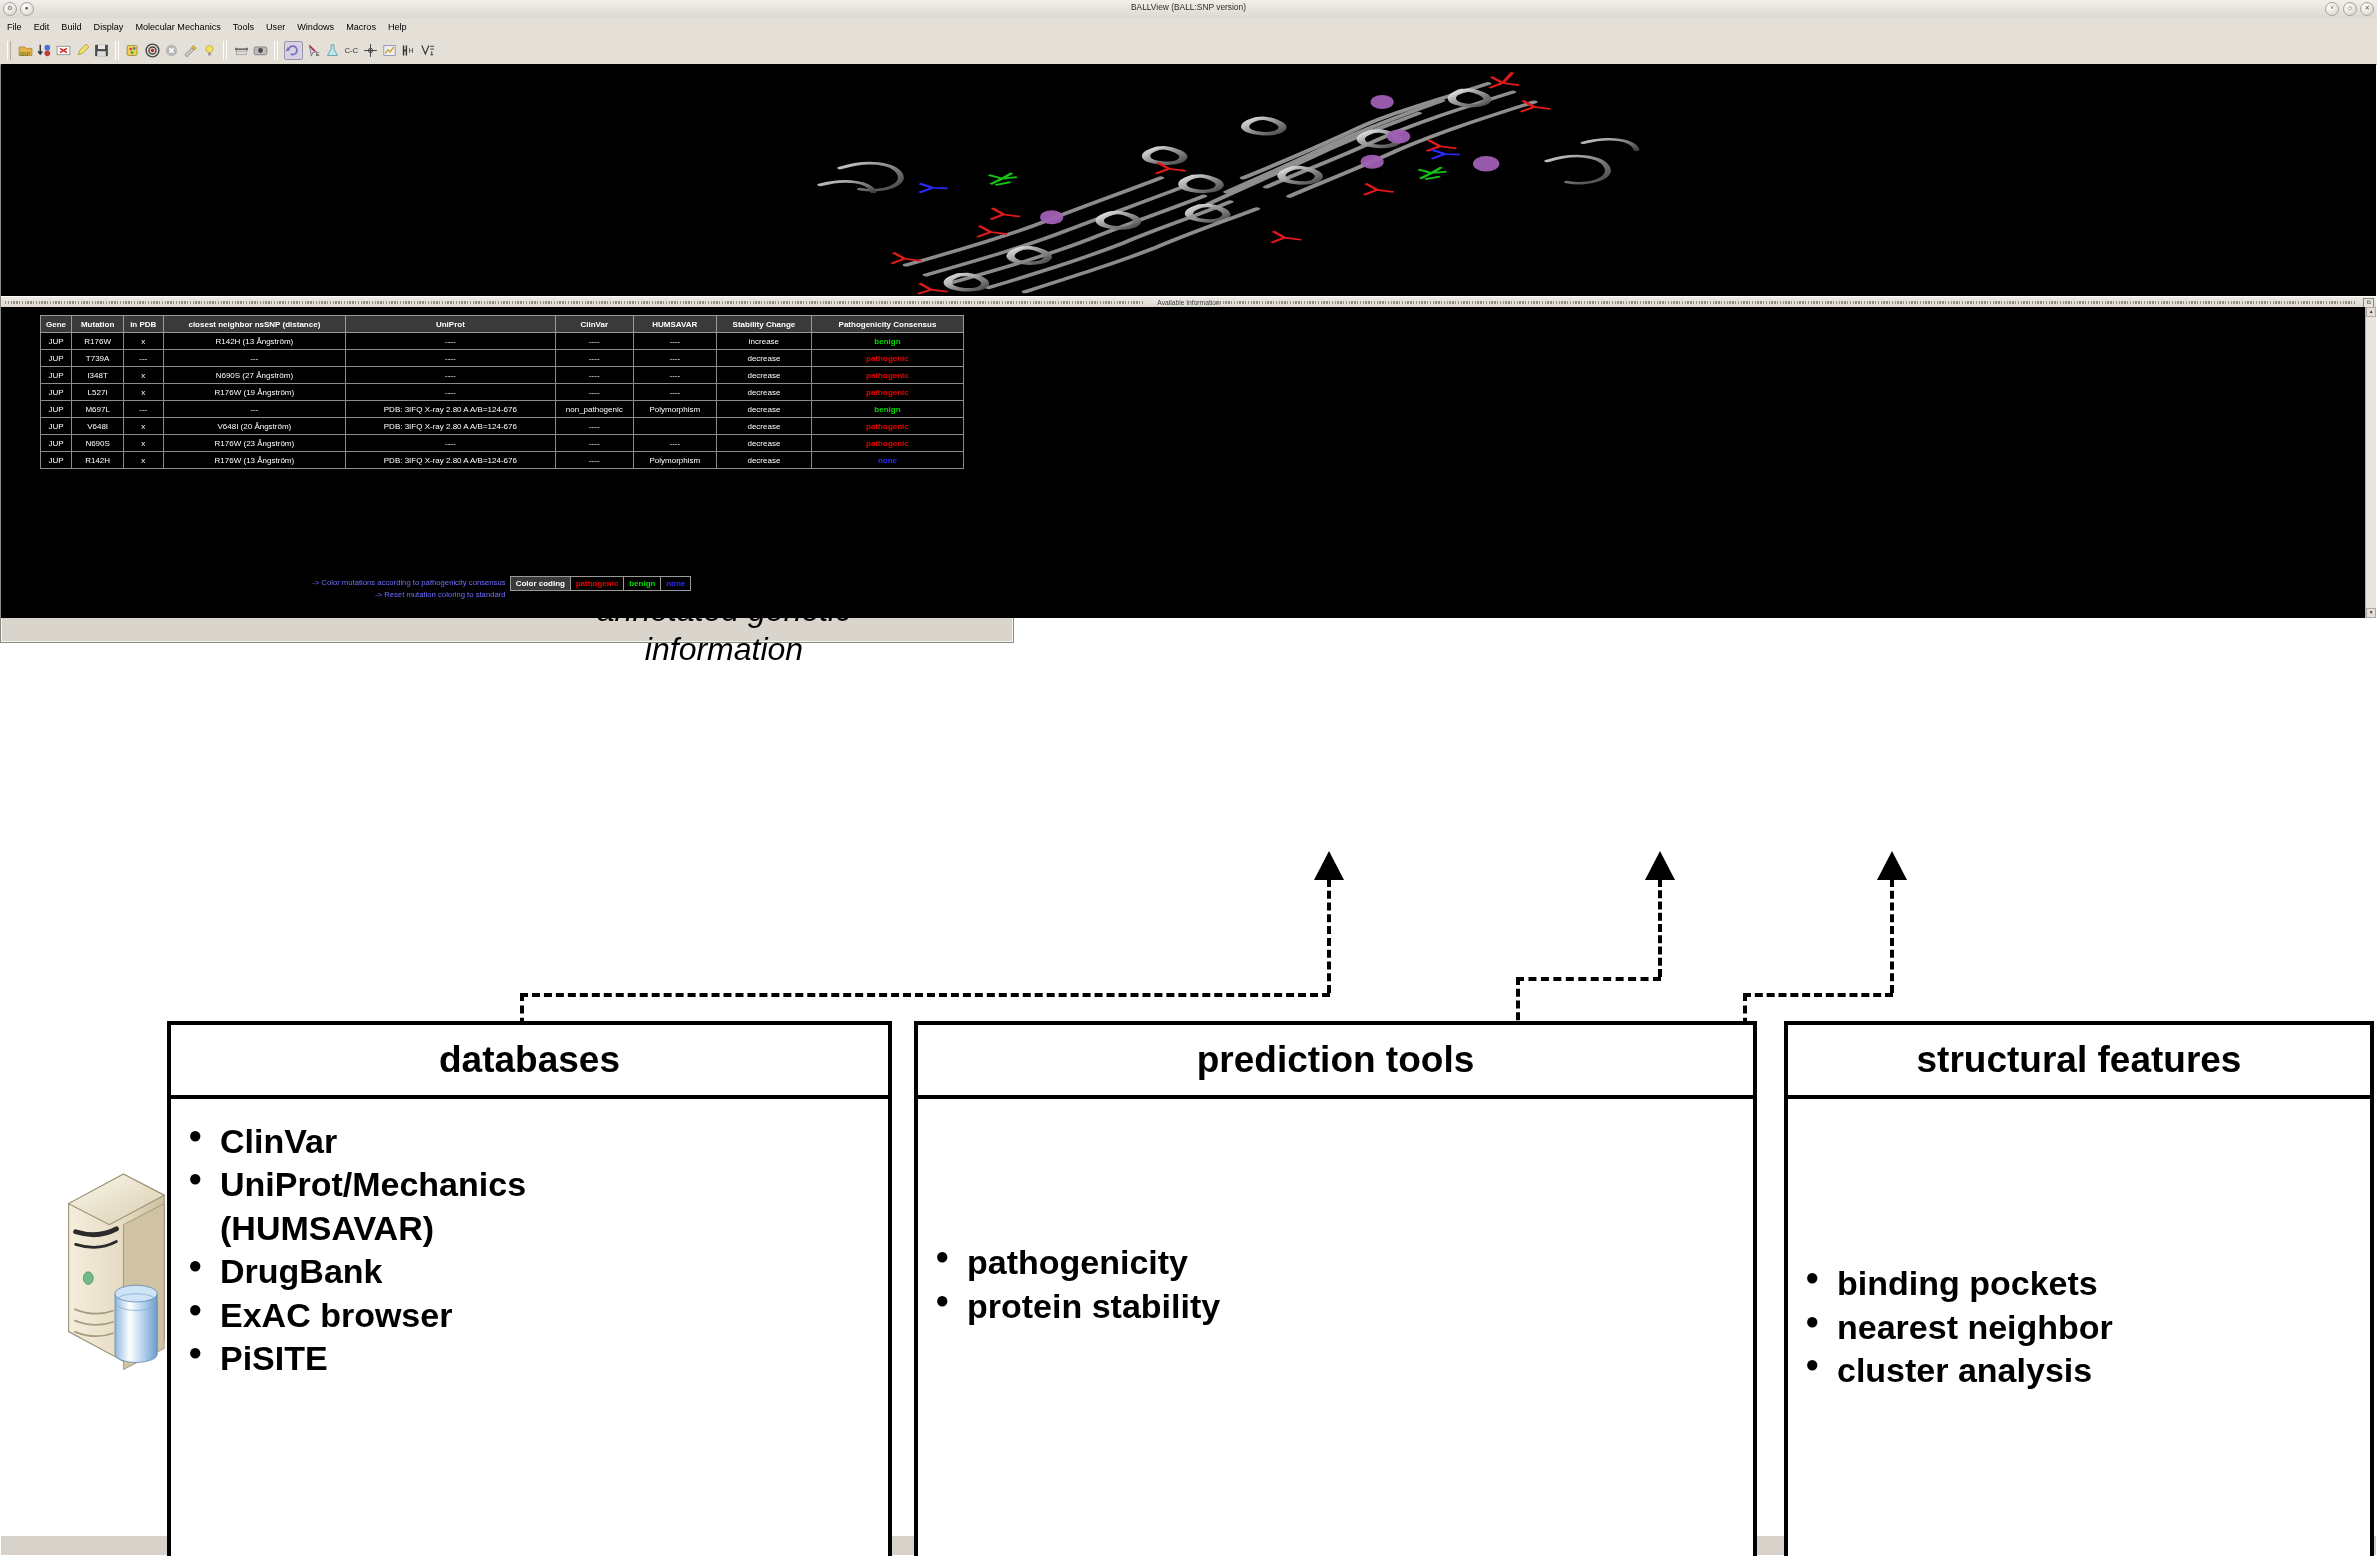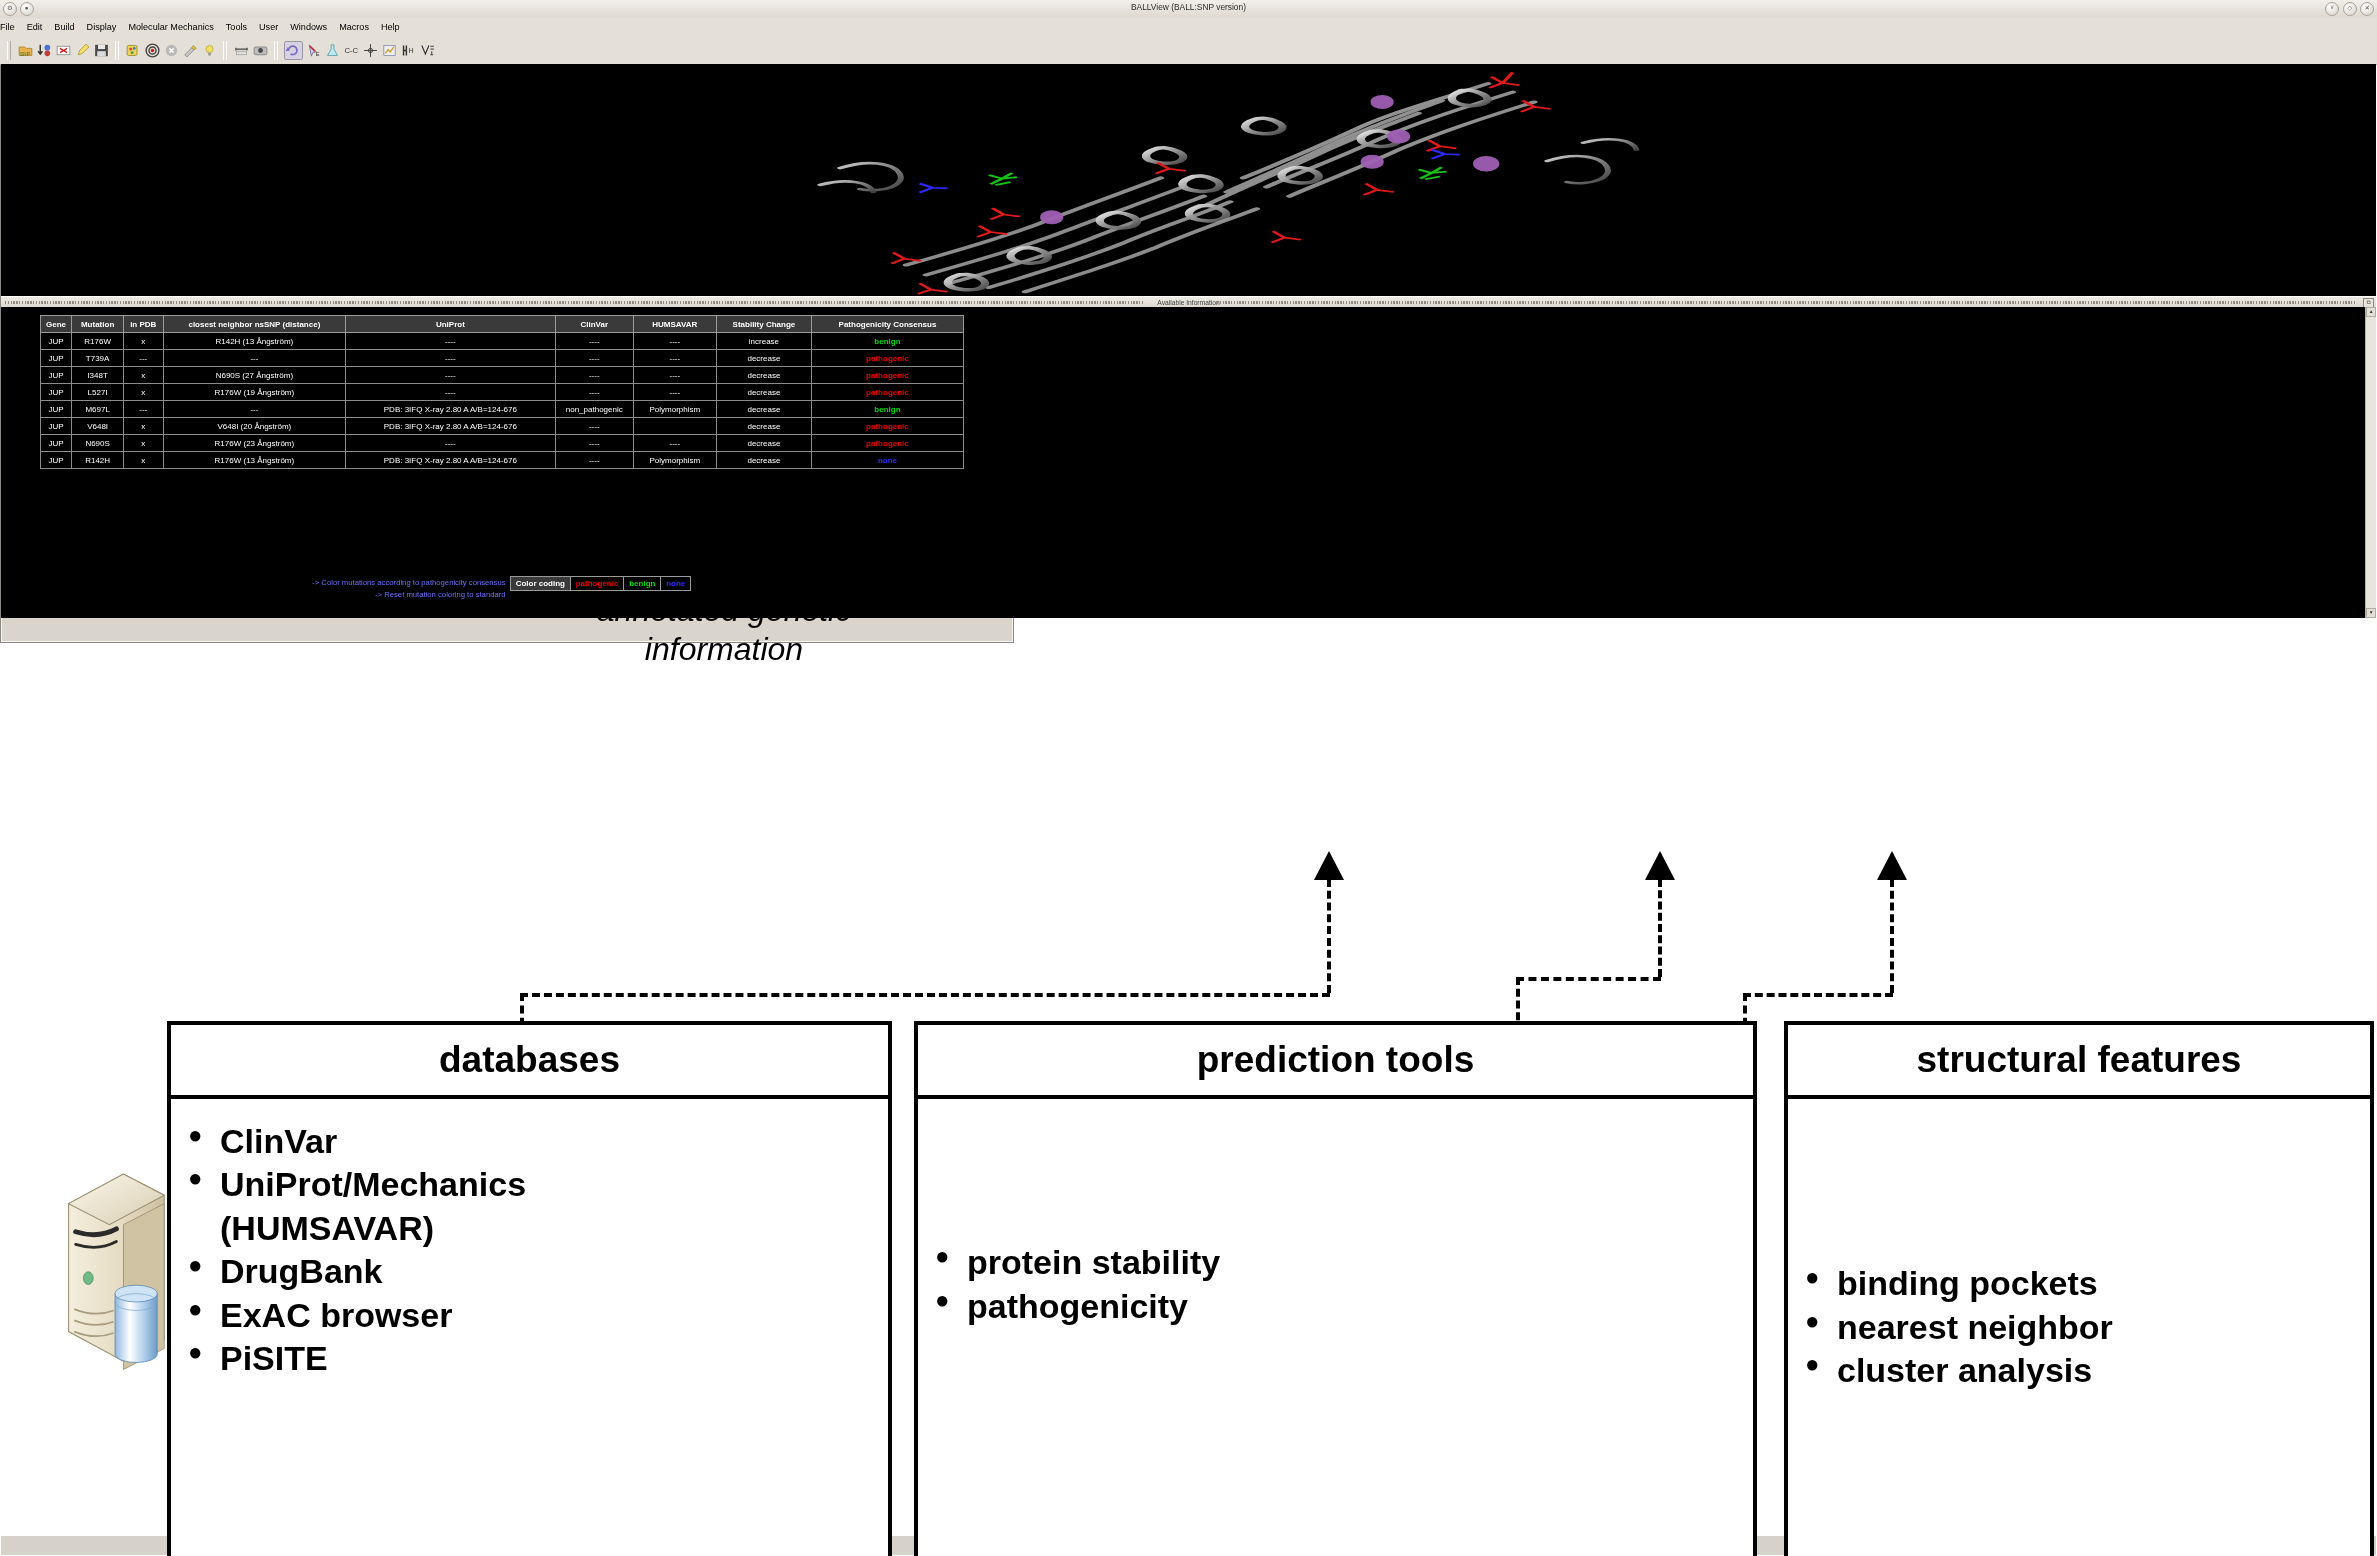--- a/index.html
+++ b/index.html
@@ -78,21 +78,21 @@
   #titlebar .tb-title{position:absolute;left:0;right:0;top:2.1px;text-align:center;
       font-size:8.4px;}
   .tb-left{position:absolute;left:2.8px;top:2.1px;display:flex;gap:2.8px;}
   .tb-right{position:absolute;right:2.8px;top:2.1px;display:flex;gap:3.5px;}
   .tb-btn{width:12px;height:12px;border-radius:50%;
       background:radial-gradient(circle at 35% 30%,#ffffff,#d4d0c8);
       border:0.7px solid #a8a49c;font-size:6.3px;line-height:10.5px;text-align:center;
       color:#5a5a5a;}
   #menubar{position:absolute;left:0;top:17.6px;right:0;height:19.7px;
       background:#e4e0d8;border-bottom:0.7px solid #c6c2ba;
-      display:flex;align-items:center;gap:12px;font-size:9.1px;}
+      display:flex;align-items:center;padding-left:7px;gap:12px;font-size:9.1px;}
   #menubar span{cursor:default;}
   #toolbar{position:absolute;left:0;top:37px;right:0;height:27px;
       background:#e4e0d8;border-bottom:0.7px solid #b5b1a9;
       display:flex;align-items:center;gap:2.1px;padding-left:4.2px;}
   .grip{width:4.9px;height:18.3px;
       background:repeating-linear-gradient(90deg,#fff 0 0.7px,#b0aca4 0.7px 1.4px,transparent 1.4px 2.8px);
       margin:0 2.8px;}
   .ticon{width:17px;height:17px;border-radius:2.1px;position:relative;}
   .ticon.sel{border:0.7px solid #9a96a8;background:#d6d2e4;}
 
@@ -726,22 +726,22 @@
       <li>ExAC browser</li>
       <li>PiSITE</li>
     </ul>
   </div>
 </div>
 
 <div class="bx" style="left:914px;top:1021px;width:835px;height:536px;">
   <div class="bx-head">prediction tools</div>
   <div class="bx-body" style="padding-top:141px;">
     <ul class="bullets">
+      <li>pathogenicity</li>
       <li>protein stability</li>
-      <li>pathogenicity</li>
     </ul>
   </div>
 </div>
 
 <div class="bx" style="left:1784px;top:1021px;width:582px;height:536px;">
   <div class="bx-head">structural features</div>
   <div class="bx-body" style="padding-top:162px;">
     <ul class="bullets">
       <li>binding pockets</li>
       <li>nearest neighbor</li>

